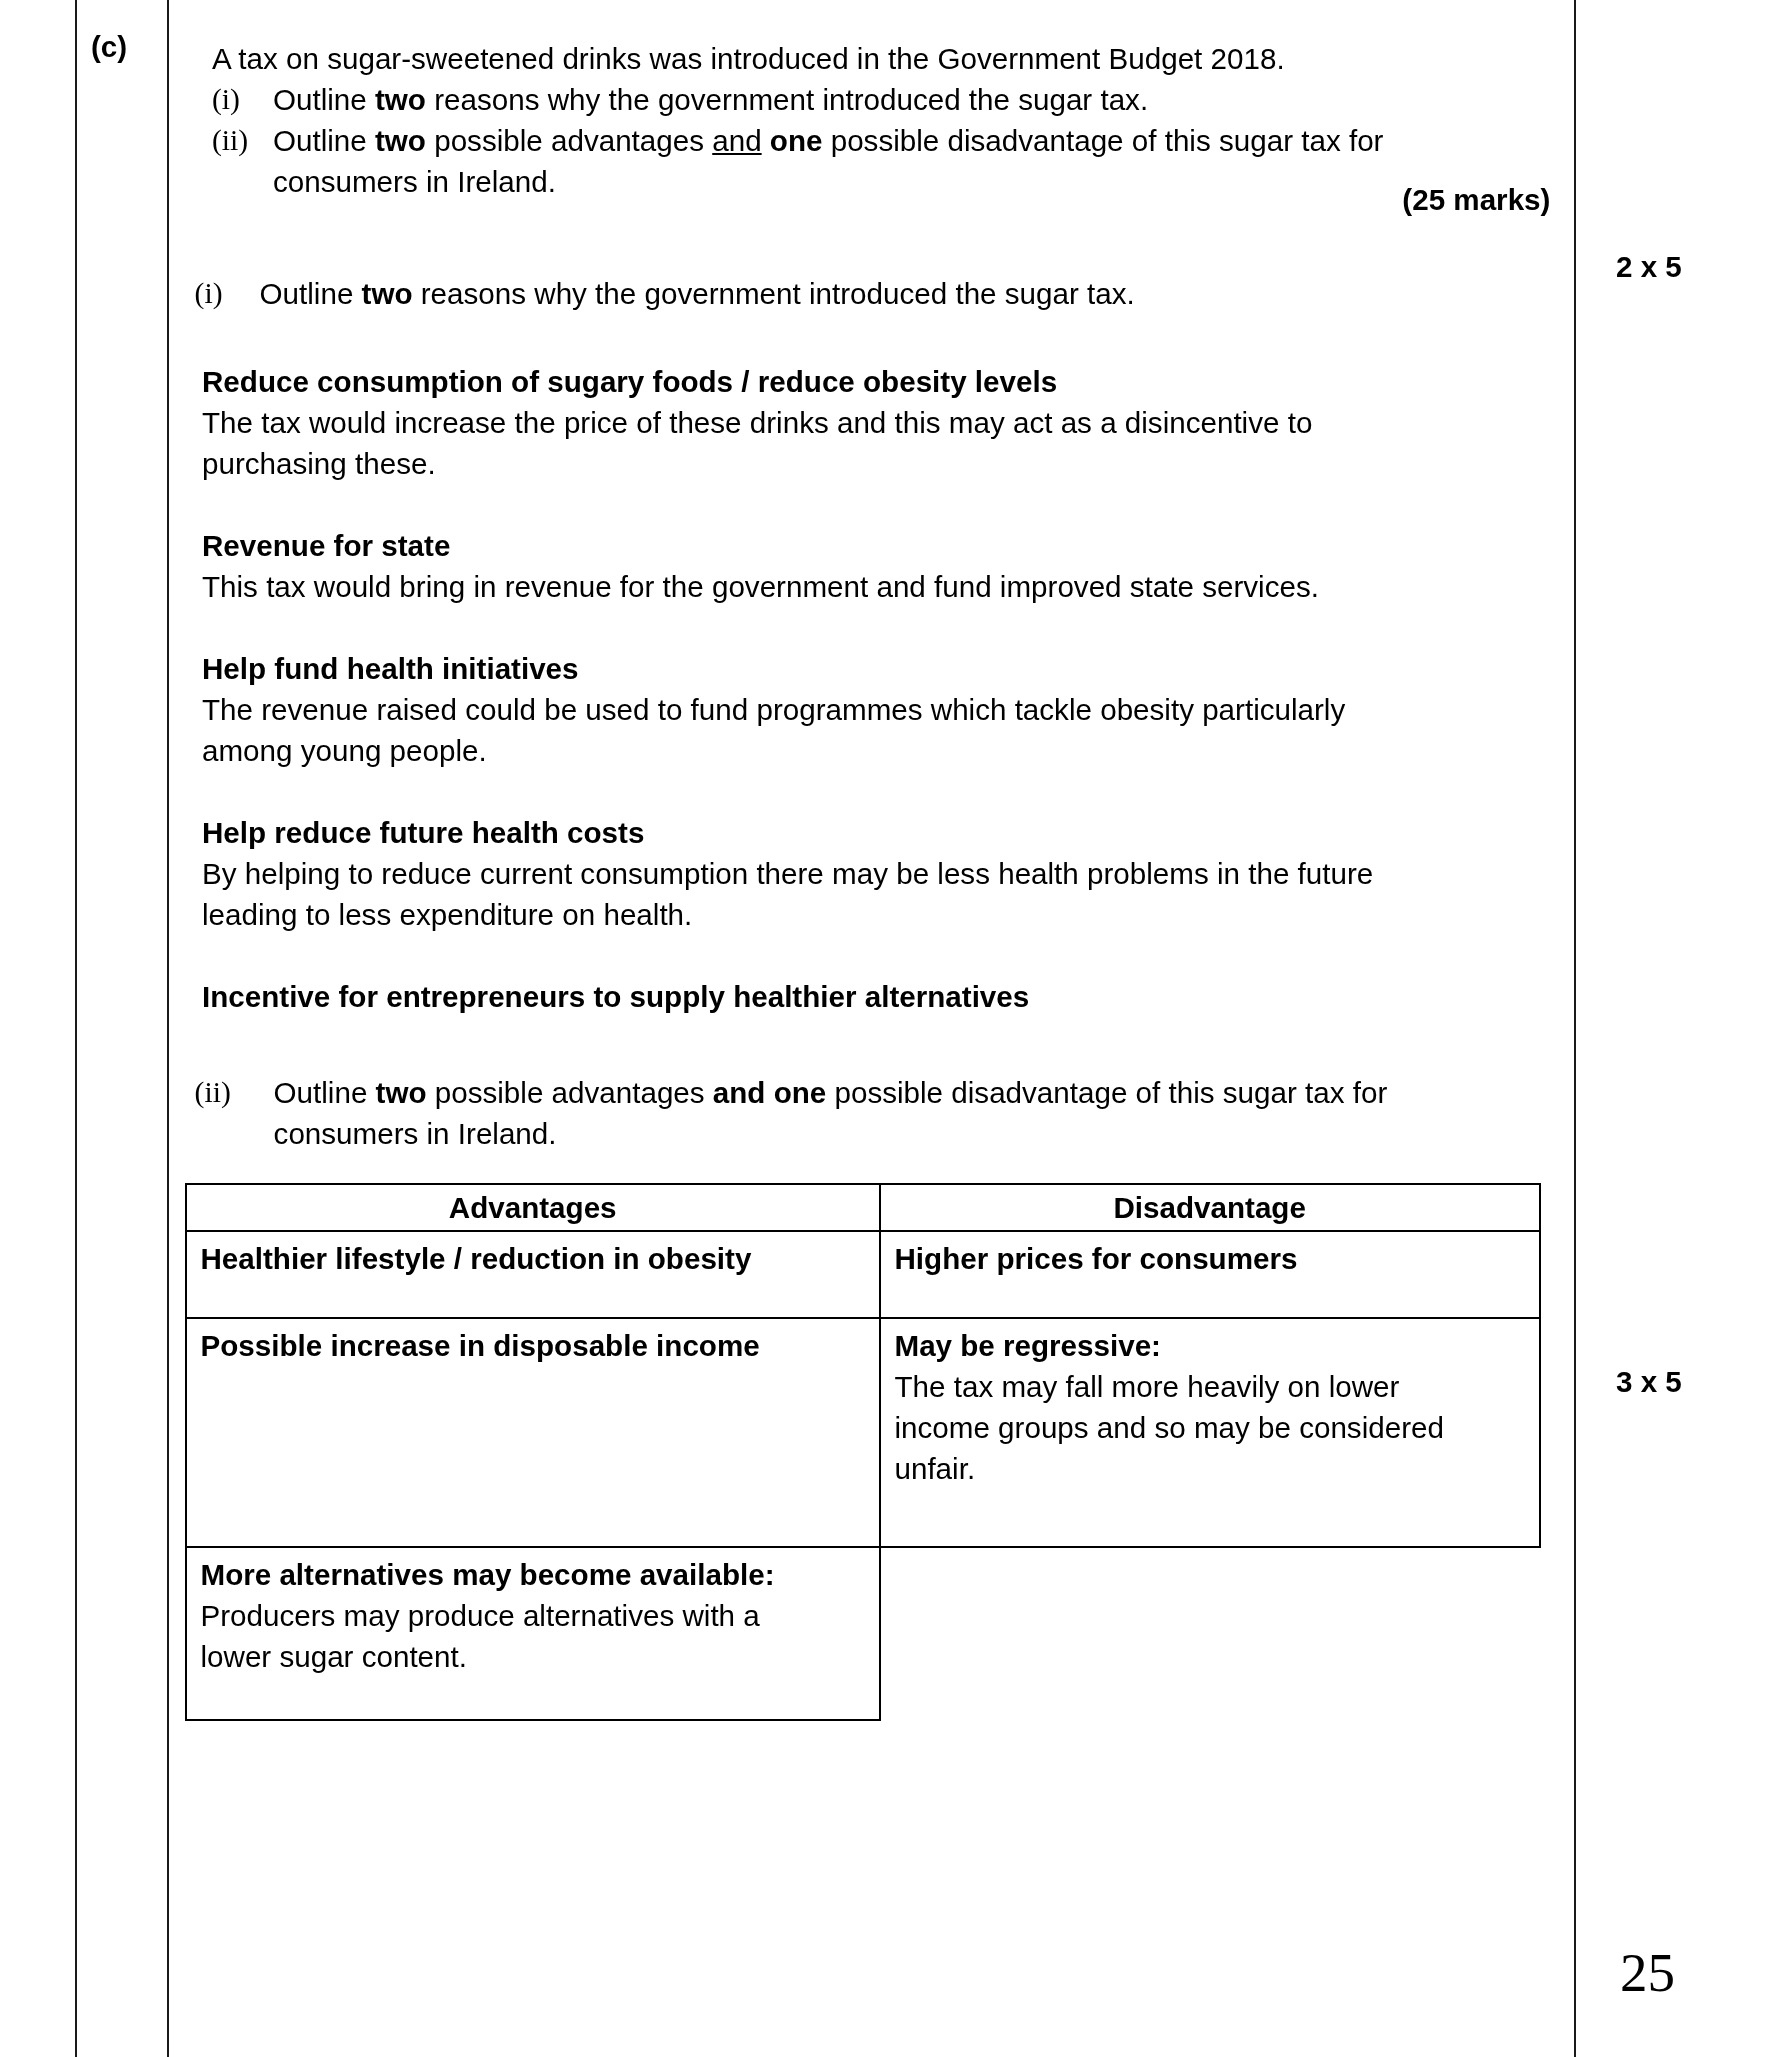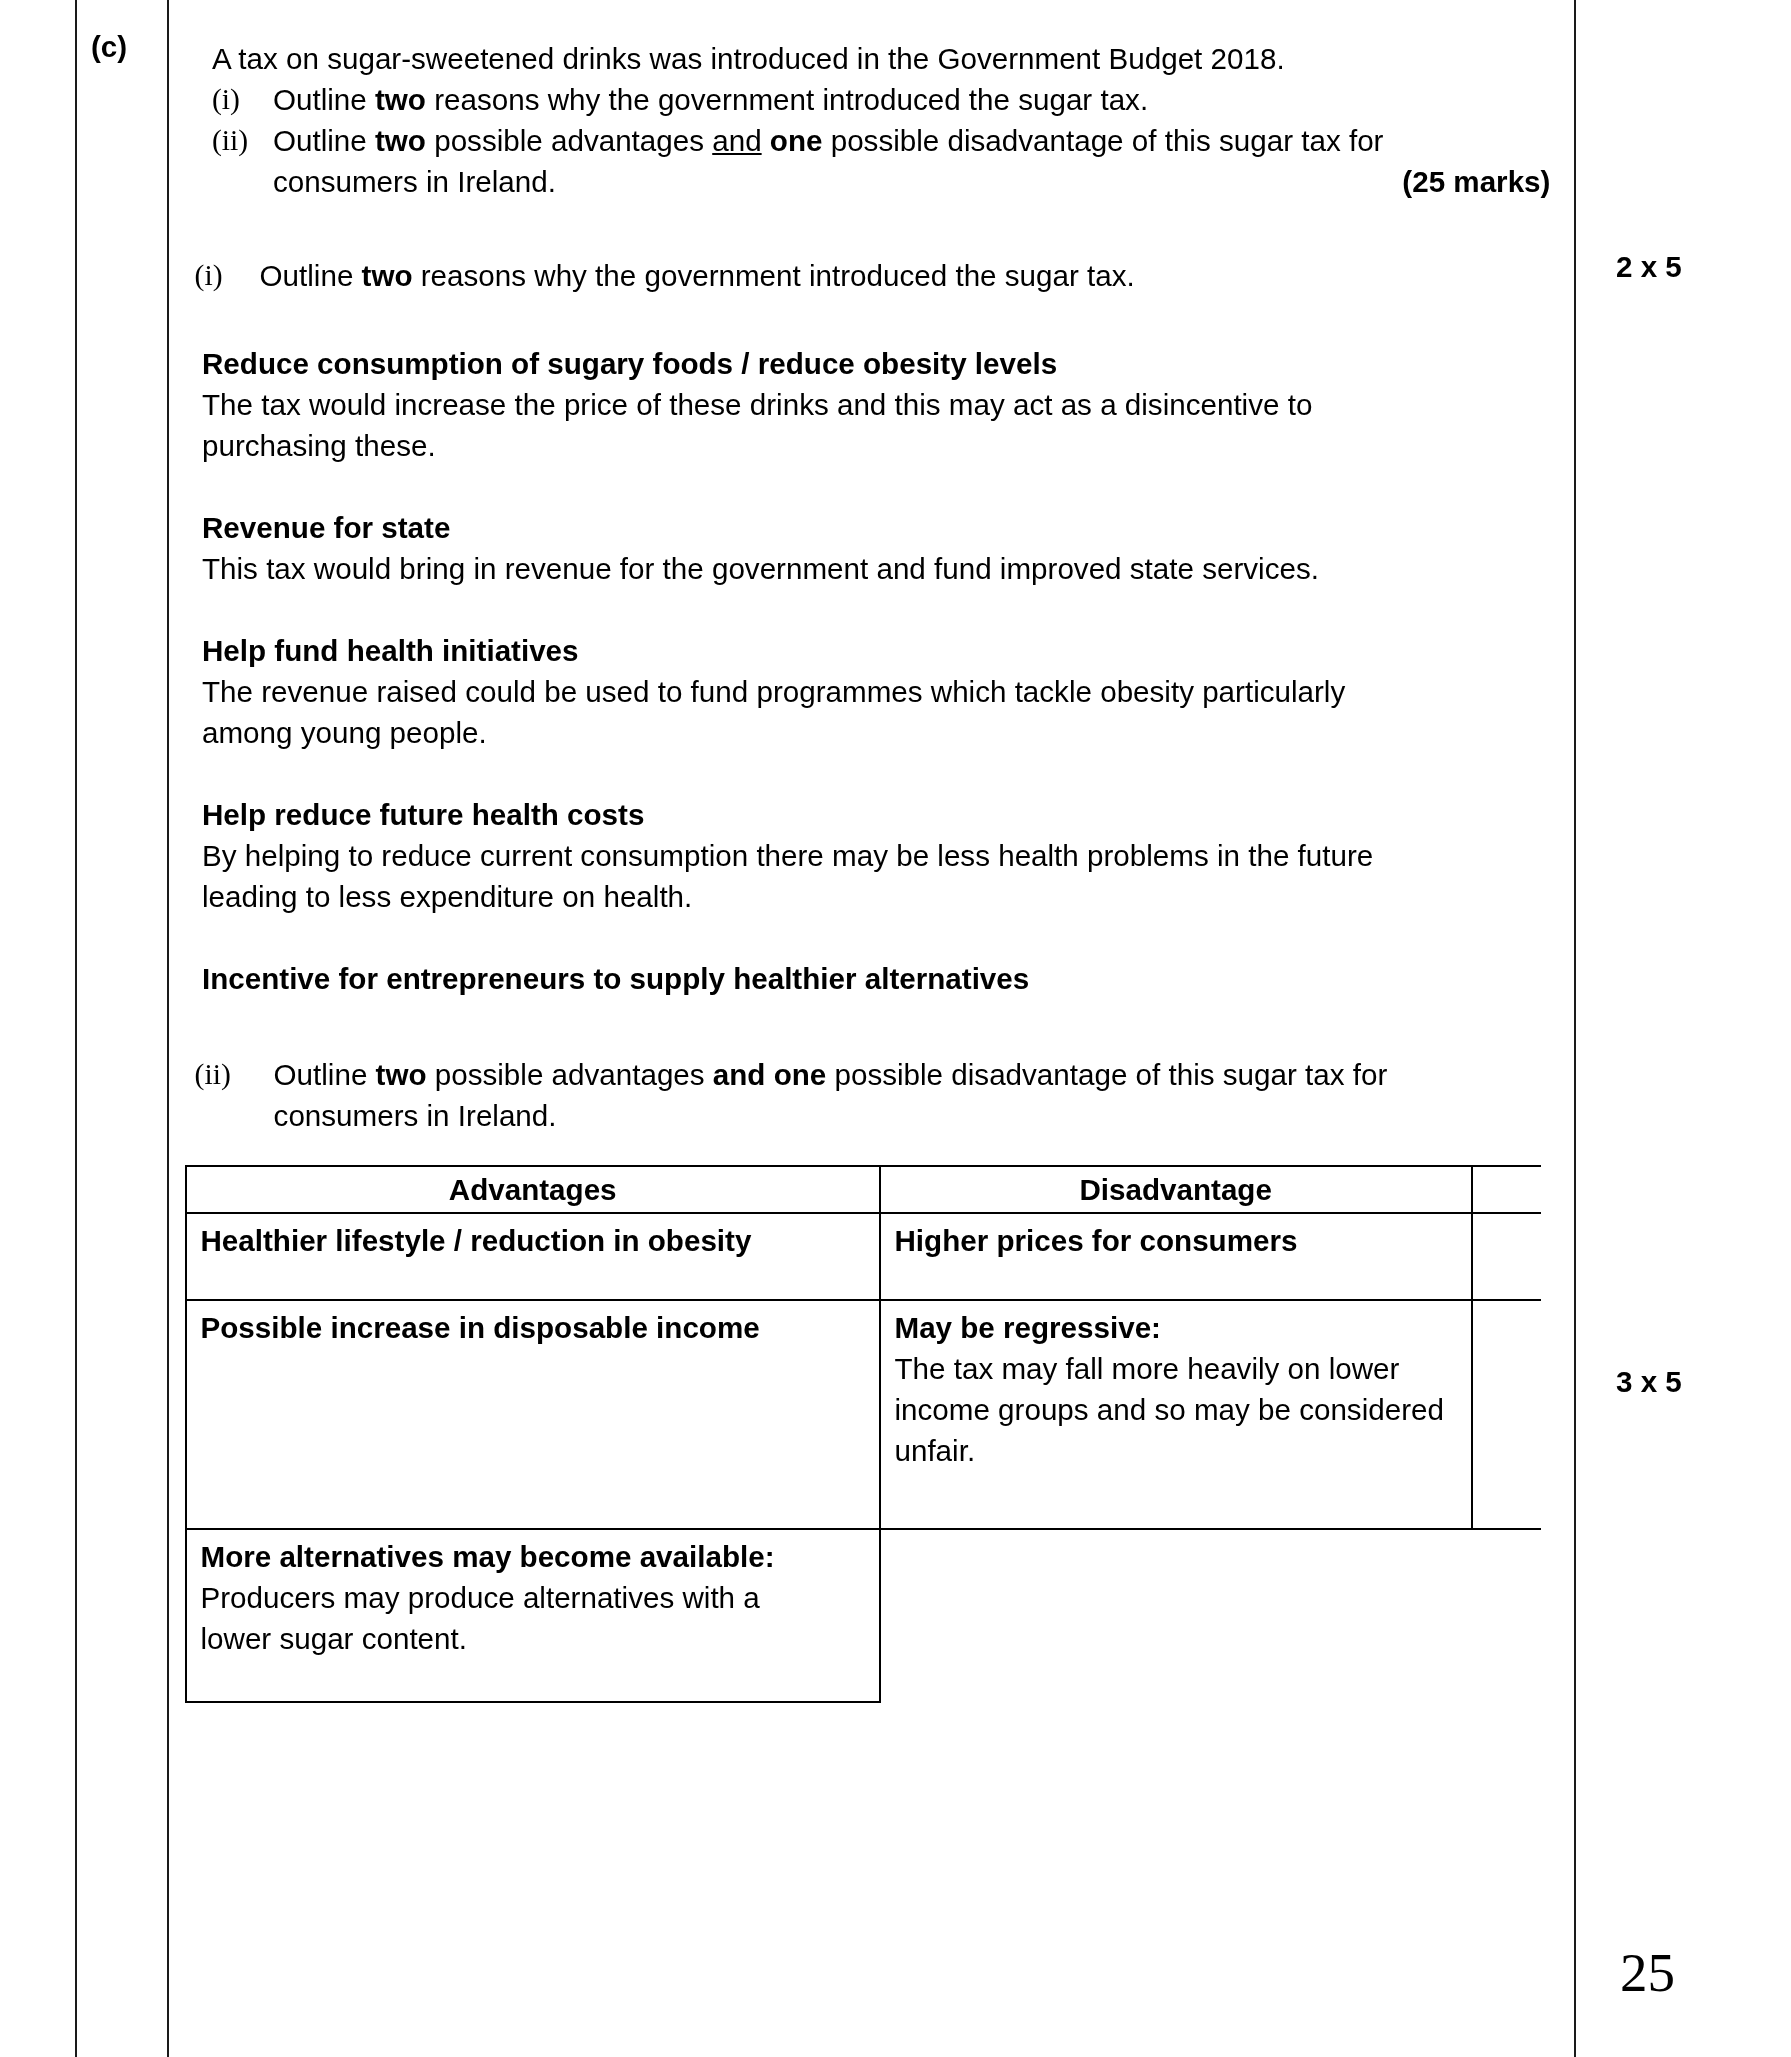--- a/index.html
+++ b/index.html
@@ -42,40 +42,40 @@
   }
 
   
   .qhead { padding-left:45px; padding-right:25.6px; }
   .qitem { display:flex; }
   .rlabel {
     flex:none; width:61px;
     font-family:"Liberation Serif", serif;
   }
   .qcont-row { display:flex; justify-content:space-between; padding-left:61px; }
-  .marks-inline { font-weight:700; }
+  .marks-inline { font-weight:700;margin-top:18px; }
 
   
   .part-q { display:flex; padding-left:27.6px; }
   .part-q .rlabel { width:65px; }
   .parti { margin-top:53px; }
   .points { margin-top:47px; padding-left:35px; }
   .point { margin-bottom:41px; }
   .pt-head { font-weight:700; }
 
   
   .partii { margin-top:55px; }
   .partii .part-q .rlabel { width:79px; }
 
   
   .mstable { width:1356px; margin:29.6px 0 0 17.7px; }
   .trow { display:flex; }
   .tcell { box-sizing:border-box; padding:5.9px 13.8px; }
   .tcell.left  { width:696px; border-left:2px solid #000; border-right:2px solid #000; }
-  .tcell.right { width:592px; border-right:2px solid #000; }
+  .tcell.right { width:660px; border-right:2px solid #000; }
   .thead { border-top:2px solid #000; border-bottom:2px solid #000; }
   .thead .tcell { padding:2px 8px; text-align:center; font-weight:700; }
   .r1 { border-bottom:2px solid #000; min-height:85px; }
   .r2 { border-bottom:2px solid #000; min-height:227px; }
   .r3 { min-height:173px; }
   .r3 .tcell.left { border-bottom:2px solid #000; }
   .r3 .tcell.right { border:none; }
   .cb { font-weight:700; }
 </style>
 </head>

